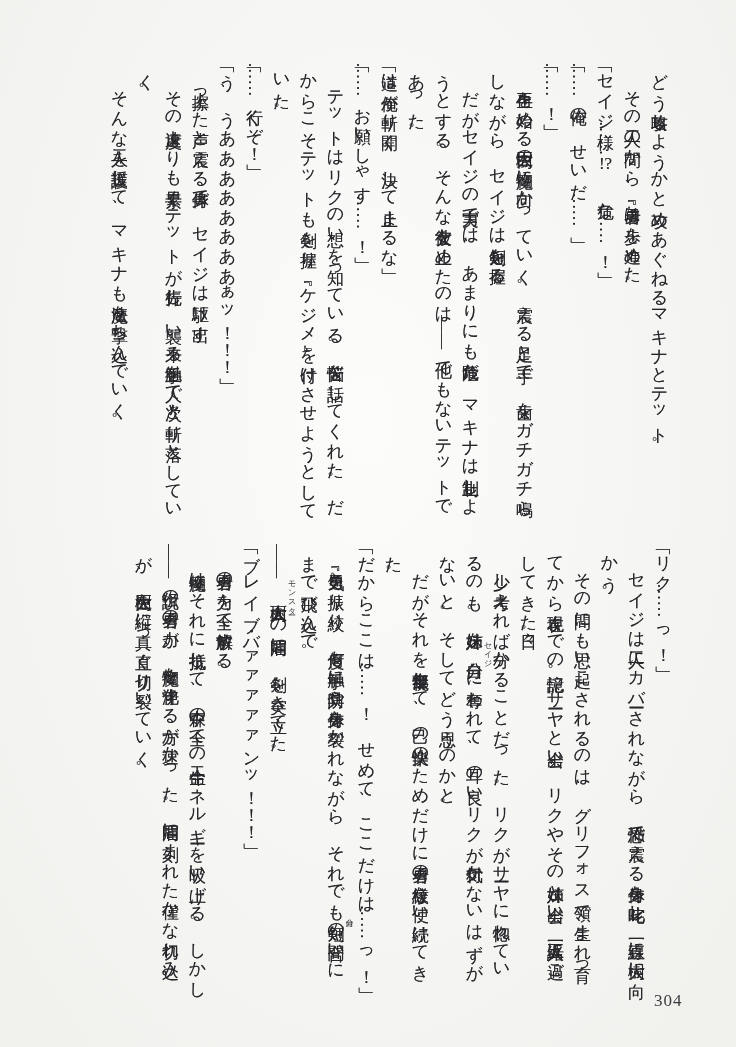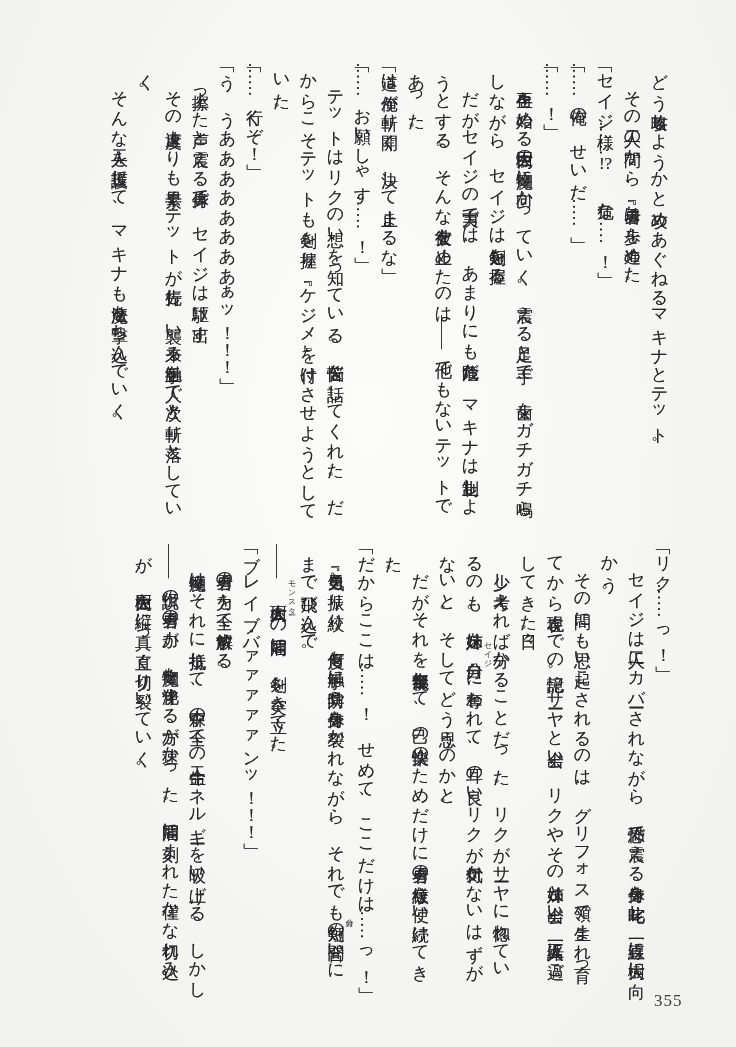--- a/index.html
+++ b/index.html
@@ -97,14 +97,14 @@
       <p class="indent">その間にも思い起こされるのは、グリフォス領で生まれ育ってから現在までの記憶。サーヤと出会い、リクやその姉妹と出会い、五人一緒に過ごしてきた日々。</p>
       <p class="indent">少し考えれば分かることだった。リクがサーヤに惚れているのも。姉妹を<ruby>自分<rt>セイジ</rt></ruby>に奪われて、耳の良いリクが気付かないはずがないと。そしてどう思うのかと。</p>
       <p class="indent">だがそれを全部無視して、己の快楽のためだけに勇者の紋様を使い続けてきた。</p>
       <p class="">「だからここは……！　せめて、ここだけは……っ！」</p>
       <p class="indent">『勇気』を振り絞り。何度も触手に防具や身体を裂かれながら、それでも<ruby>短剣<rt>自分</rt></ruby>の間合いにまで飛び込んで。</p>
       <p class="">――<ruby>人面大樹<rt>モンスター</rt></ruby>の眉間に、剣を突き立てた。</p>
       <p class="">「ブレイブ・バァァァァァンッ！！！」</p>
       <p class="indent">勇者の力を全て解放する。</p>
       <p class="indent">魔物はそれに抵抗して、森中の全ての生命エネルギーを吸い上げる。しかし――伝説の勇者の力が、魔物を浄化する方が速かった。眉間に刻まれた僅かな切れ込みが、巨大樹を縦に真っ直ぐ切り裂いていく。</p>
     </div>
-  <div class="page-number">355</div>
+  <div class="page-number">304</div>
 </div>
 
 </body></html>

